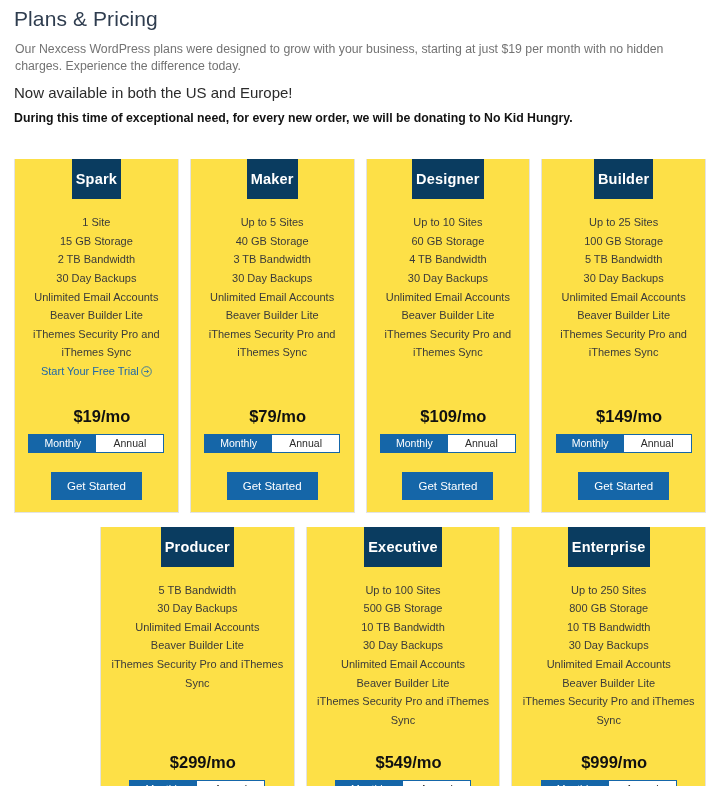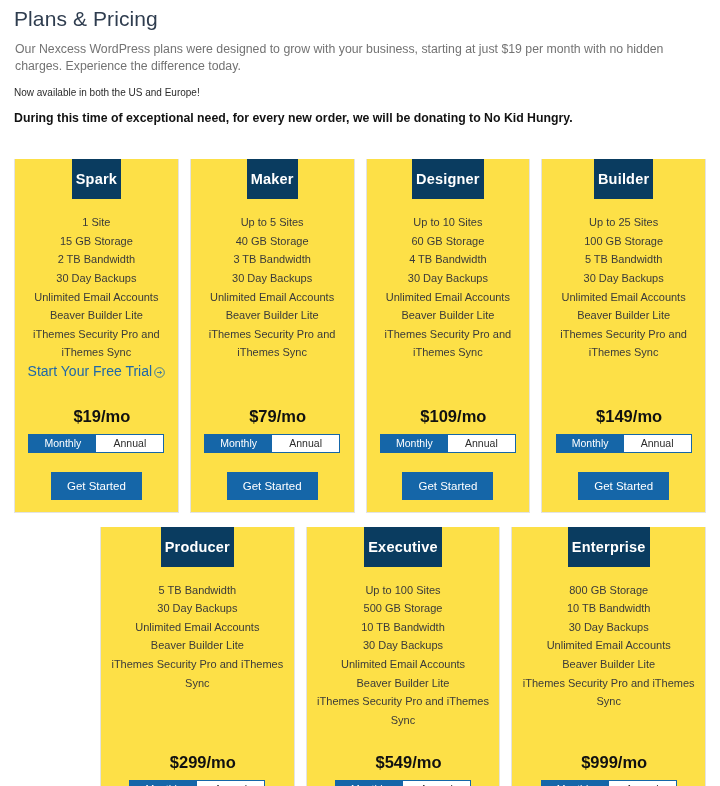--- a/index.html
+++ b/index.html
@@ -35,21 +35,21 @@
     letter-spacing: .1px;
   }
   .intro {
     font-size: 12.3px;
     line-height: 17px;
     color: #737373;
     margin: 0 auto 9px auto;
     max-width: 690px;
   }
   .availability {
-    font-size: 10px;
+    font-size: 15px;
     line-height: 17px;
     color: #2b2b2b;
     margin: 0 0 9px 0;
   }
   .donation {
     font-size: 12.3px;
     line-height: 17px;
     color: #121212;
     font-weight: bold;
     margin: 0;
@@ -100,21 +100,21 @@
     text-align: center;
     width: 100%;
   }
   .features li {
     font-size: 11px;
     line-height: 18.6px;
     color: #3a3a3a;
   }
   .trial-link {
     display: block;
-    font-size: 14px;
+    font-size: 11px;
     line-height: 18.6px;
     color: #2068a8;
     text-decoration: none;
     margin-top: 0px;
     white-space: nowrap;
   }
   .trial-link .arrow-circle {
     display: inline-block;
     vertical-align: -2px;
     margin-left: 2px;
@@ -305,20 +305,21 @@
           <div class="toggle">
             <div class="toggle-opt active">Monthly</div>
             <div class="toggle-opt">Annual</div>
           </div>
         </div>
       </div>
       <div class="card">
         <div class="card-header">Enterprise</div>
         <div class="card-body">
           <ul class="features">
+            <li>Up to 250 Sites</li>
             <li>800 GB Storage</li>
             <li>10 TB Bandwidth</li>
             <li>30 Day Backups</li>
             <li>Unlimited Email Accounts</li>
             <li>Beaver Builder Lite</li>
             <li>iThemes Security Pro and iThemes Sync</li>
           </ul>
           <div class="spacer"></div>
           <div class="price">$999/mo</div>
           <div class="toggle">

